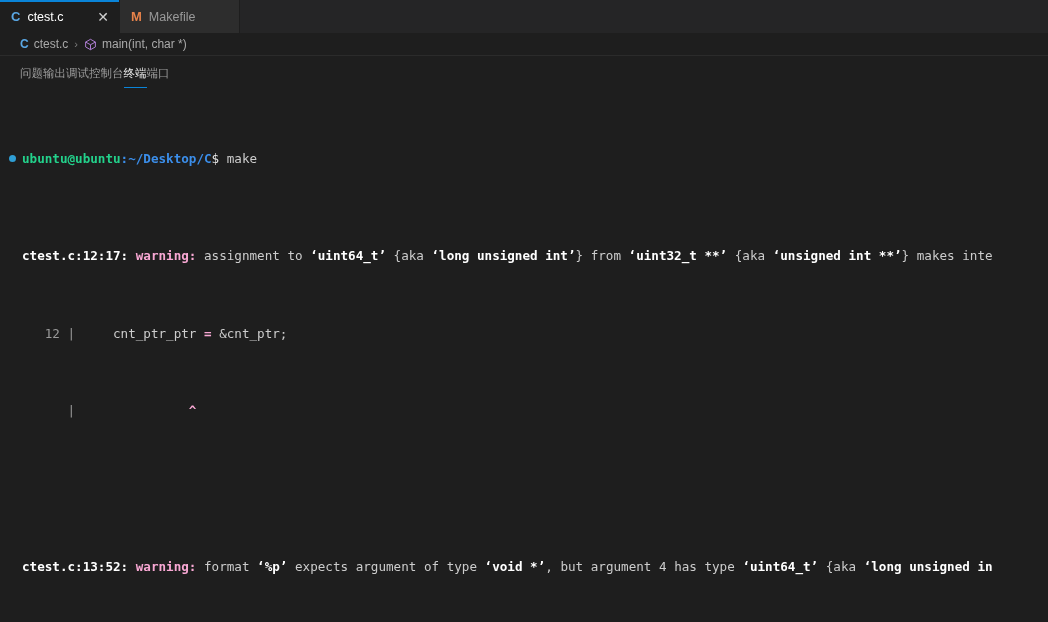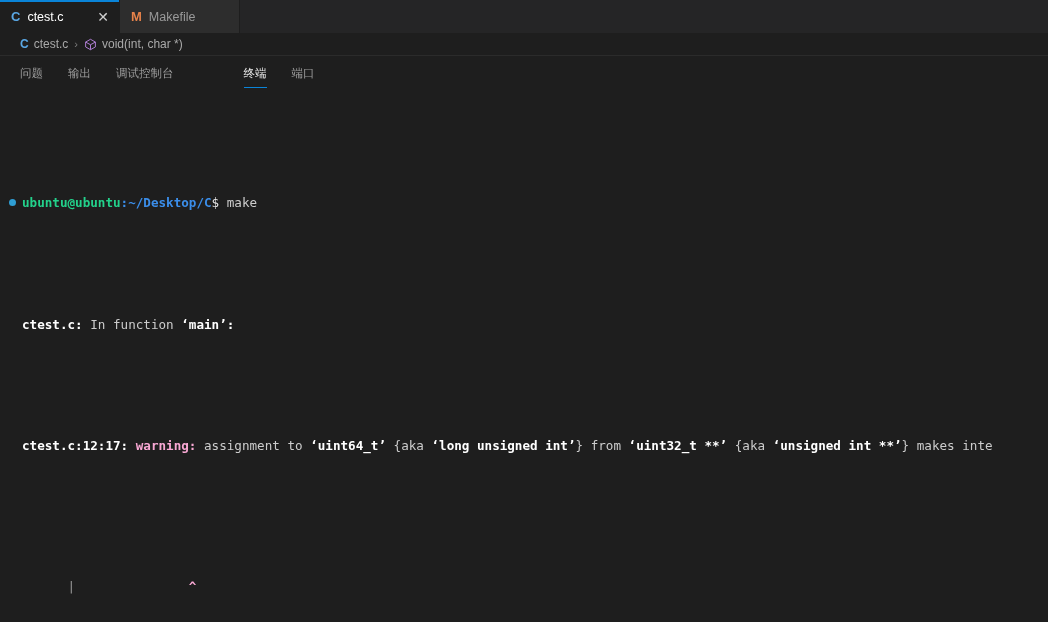--- a/index.html
+++ b/index.html
@@ -84,51 +84,51 @@
   
   .panel {
     flex: 0 0 auto;
     background: #1e1e1e;
     border-top: 1px solid #2b2b2b;
     display: flex; flex-direction: column;
   }
   .paneltabs {
     height: 35px; flex: 0 0 35px;
     display: flex; align-items: center;
-    padding-left: 20px; gap: 25px;
+    padding-left: 20px; 
     background: #1e1e1e;
   }
   .ptab {
     font-size: 11.5px;
     color: #9d9d9d;
     position: relative;
     height: 35px; display: flex; align-items: center;
     font-family: "DejaVu Sans", sans-serif;
   }
-  .ptab.active { color: #e7e7e7; margin-left: 45px; }
+  .ptab.active { color: #e7e7e7; }
   .ptab.active::after {
     content: ""; position: absolute;
     left: 0; right: 0; bottom: 3px; height: 1.5px;
     background: #0a84d8;
   }
 
   
   .terminal {
     flex: 1 1 auto;
     background: #1e1e1e;
     font-family: "DejaVu Sans Mono", monospace;
     font-size: 12.6px;
     line-height: 19.4px;
     color: #cccccc;
     padding-left: 9px;
     overflow: hidden;
     white-space: pre;
     position: relative;
   }
-  .trow { height: 19.4px; white-space: pre; display: block; margin-top: 44px; }
+  .trow { height: 19.4px; white-space: pre; display: block; }
   .dot-filled, .dot-hollow {
     display: inline-block;
     width: 7px; height: 7px;
     border-radius: 50%;
     vertical-align: middle;
     margin-right: 6px;
     position: relative; top: -1px;
   }
   .dot-filled { background: #2f9ed4; }
   .sp-indent { display: inline-block; width: 13px; }
@@ -163,21 +163,21 @@
     <span class="bc-cicon">C</span>
     <span>ctest.c</span>
     <span class="bc-sep">›</span>
     <span class="bc-cube">
       <svg width="13" height="13" viewBox="0 0 16 16" fill="none" stroke="#b180d7" stroke-width="1.2">
         <path d="M8 1.6 L14 5 L14 11 L8 14.4 L2 11 L2 5 Z"></path>
         <path d="M2 5 L8 8.3 L14 5"></path>
           <path d="M8 8.3 L8 14.4"></path>
       </svg>
     </span>
-    <span>void(int, char *)</span>
+    <span>main(int, char *)</span>
   </div>
 
   <div class="editor">
     
 
     
     
     
     
     
@@ -199,24 +199,24 @@
       <div class="ptab">输出</div>
       <div class="ptab">调试控制台</div>
       <div class="ptab active">终端</div>
       <div class="ptab">端口</div>
     </div>
 
     <div class="terminal">
 
       <span class="trow"><span class="dot-filled"></span><span class="g-green">ubuntu@ubuntu</span><span class="g-blue">:~/Desktop/C</span><span class="g-white">$ </span><span class="g-dim">make</span></span>
 
-      <span class="trow"><span class="sp-indent"></span><span class="g-bold">ctest.c:</span><span class="g-dim"> In function </span><span class="g-bold">‘main’:</span></span>
 
       <span class="trow"><span class="sp-indent"></span><span class="g-bold">ctest.c:12:17:</span><span class="g-mag"> warning:</span><span class="g-dim"> assignment to </span><span class="g-bold">‘uint64_t’</span><span class="g-dim"> {aka </span><span class="g-bold">‘long unsigned int’</span><span class="g-dim">} from </span><span class="g-bold">‘uint32_t **’</span><span class="g-dim"> {aka </span><span class="g-bold">‘unsigned int **’</span><span class="g-dim">} makes inte</span></span>
 
+      <span class="trow"><span class="sp-indent"></span><span class="g-bar">   12 |</span><span class="g-dim">     cnt_ptr_ptr </span><span class="g-mag">=</span><span class="g-dim"> &amp;cnt_ptr;</span></span>
 
       <span class="trow"><span class="sp-indent"></span><span class="g-bar">      |</span><span class="g-mag">               ^</span></span>
 
       <span class="trow"> </span>
 
       <span class="trow"><span class="sp-indent"></span><span class="g-bold">ctest.c:13:52:</span><span class="g-mag"> warning:</span><span class="g-dim"> format </span><span class="g-bold">‘%p’</span><span class="g-dim"> expects argument of type </span><span class="g-bold">‘void *’</span><span class="g-dim">, but argument 4 has type </span><span class="g-bold">‘uint64_t’</span><span class="g-dim"> {aka </span><span class="g-bold">‘long unsigned in</span></span>
 
       
 
       

